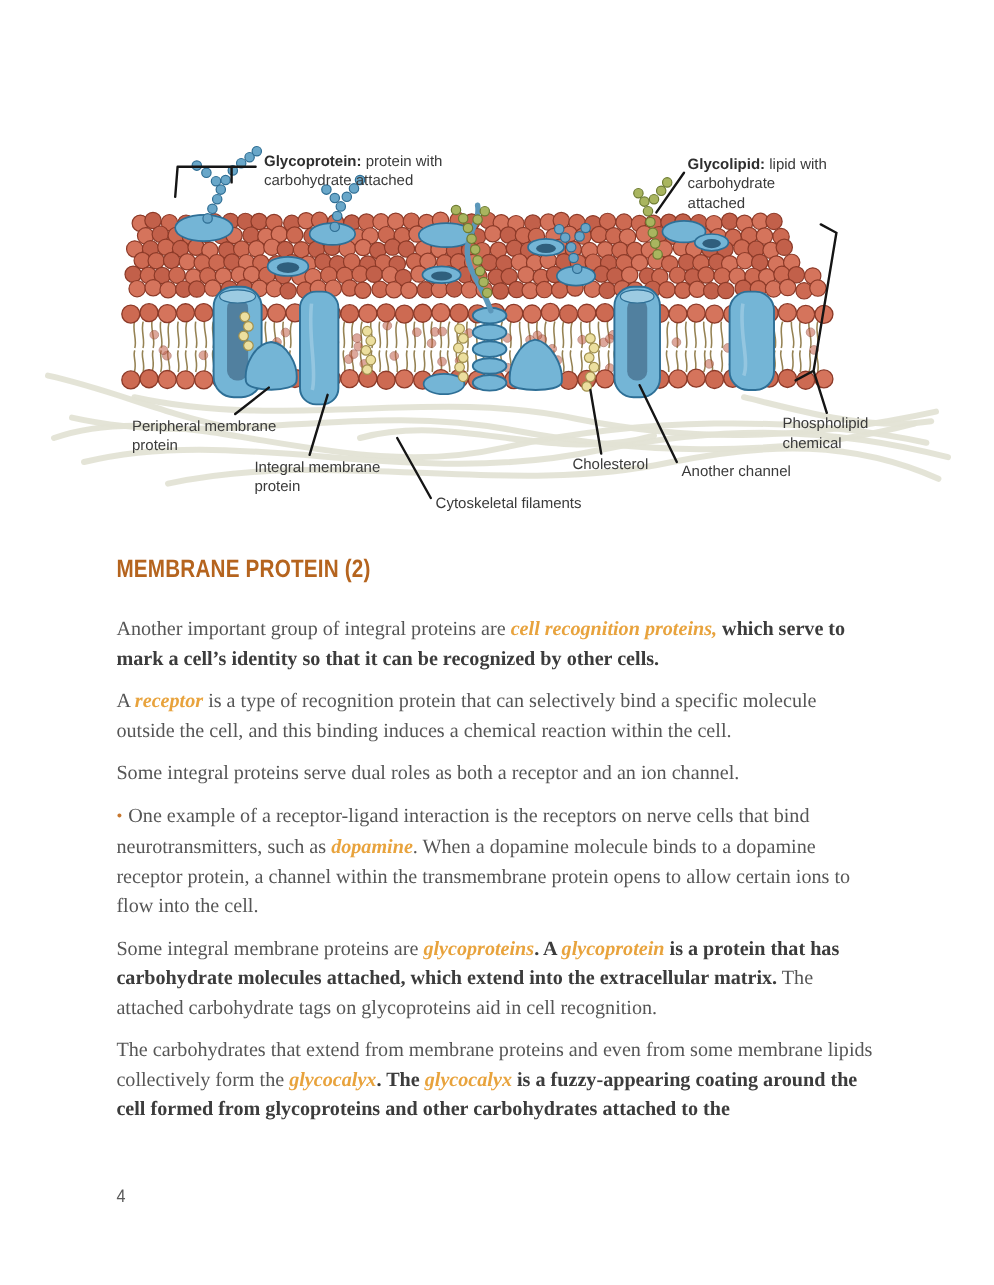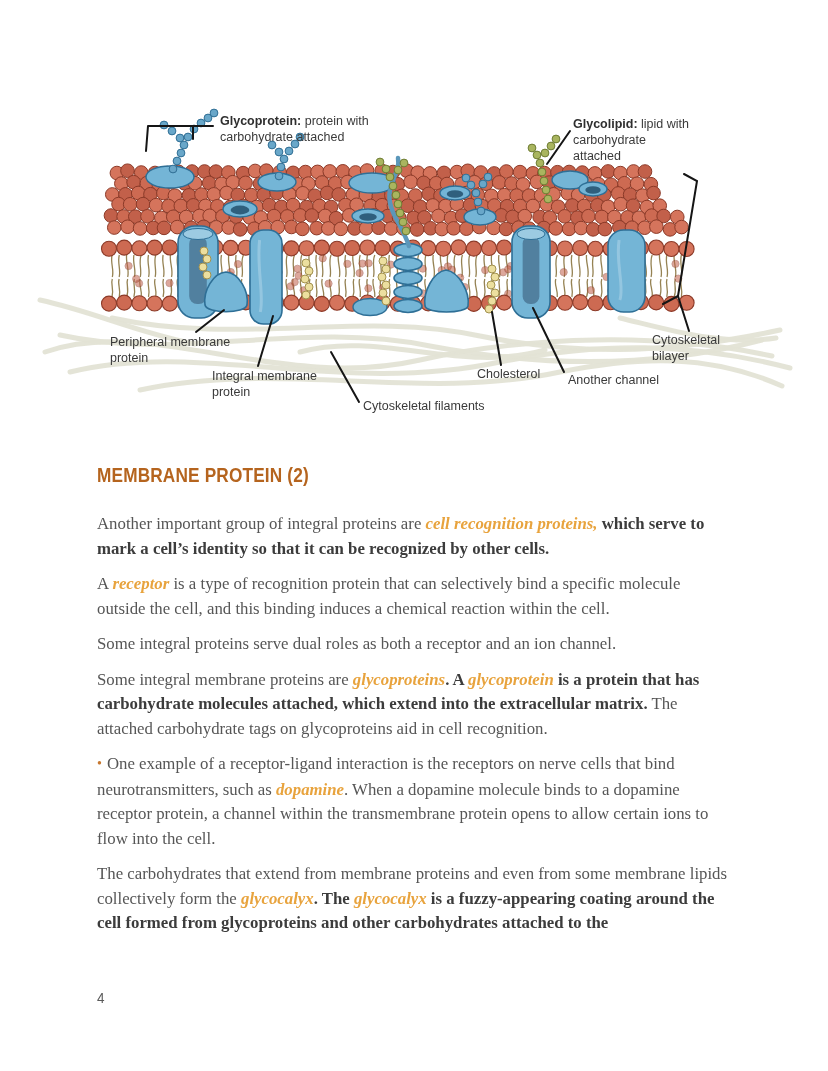--- a/index.html
+++ b/index.html
@@ -1,21 +1,21 @@
 <!DOCTYPE html>
 <html style="--heading-color: #b5641e; --link-color: #e8a33d;"><head>
 <meta charset="utf-8">
 <style>
   html,body{margin:0;padding:0;}
   body{
     width:828px;height:1071px;background:#ffffff;position:relative;
     font-family:"Liberation Serif",serif;overflow:hidden;
   }
   
-  .figure{position:absolute;left:0;top:0;width:696px;height:432px;}
+  .figure{position:absolute;left:0;top:13px;width:696px;height:432px;}
   .figure svg{position:absolute;left:0;top:0;}
   .fig-label{
     position:absolute;font-family:"Liberation Sans",sans-serif;
     font-size:12.5px;line-height:1.26;color:#3a3a3a;
   }
   .fig-label b{font-weight:700;color:#2e2e2e;}
   
   .article{position:absolute;left:97px;top:464px;width:636px;}
   h1.section-heading{
     margin:0 0 27px 0;font-family:"Liberation Sans",sans-serif;
@@ -747,30 +747,30 @@
   <div class="fig-label" style="left:110px;top:335px;width:150px;">Peripheral membrane protein</div>
 
   <div class="fig-label" style="left:212px;top:369px;width:130px;">Integral membrane protein</div>
 
   <div class="fig-label" style="left:363px;top:399px;width:170px;">Cytoskeletal filaments</div>
 
   <div class="fig-label" style="left:477px;top:367px;width:100px;">Cholesterol</div>
 
   <div class="fig-label" style="left:568px;top:373px;width:120px;">Another channel</div>
 
-  <div class="fig-label" style="left:652px;top:333px;width:95px;">Cytoskeletal bilayer</div>
+  <div class="fig-label" style="left:652px;top:333px;width:95px;">Phospholipid chemical</div>
 </div>
 
 <div class="article">
   <h1 class="section-heading">
     <span class="cond">MEMBRANE PROTEIN (2)</span>
   </h1>
   <div id="article-body">
       <p><span>Another important group of integral proteins are </span><span class="seg-l">cell recognition proteins, </span><span class="seg-b"> which serve to mark a cell’s identity so that it can be recognized by other cells.</span></p>
       <p><span>A </span><span class="seg-l">receptor</span><span> is a type of recognition protein that can selectively bind a specific molecule outside the cell, and this binding induces a chemical reaction within the cell.</span></p>
       <p><span>Some integral proteins serve dual roles as both a receptor and an ion channel.</span></p>
+      <p><span class="bullet">•</span><span>One example of a receptor-ligand interaction is the receptors on nerve cells that bind neurotransmitters, such as </span><span class="seg-l">dopamine</span><span>. When a dopamine molecule binds to a dopamine receptor protein, a channel within the transmembrane protein opens to allow certain ions to flow into the cell.</span></p>
       <p><span>Some integral membrane proteins are </span><span class="seg-l">glycoproteins</span><span class="seg-b">. A </span><span class="seg-l">glycoprotein</span><span class="seg-b"> is a protein that has carbohydrate molecules attached, which extend into the extracellular matrix.</span><span> The attached carbohydrate tags on glycoproteins aid in cell recognition.</span></p>
-      <p><span class="bullet">•</span><span>One example of a receptor-ligand interaction is the receptors on nerve cells that bind neurotransmitters, such as </span><span class="seg-l">dopamine</span><span>. When a dopamine molecule binds to a dopamine receptor protein, a channel within the transmembrane protein opens to allow certain ions to flow into the cell.</span></p>
       <p><span>The carbohydrates that extend from membrane proteins and even from some membrane lipids collectively form the </span><span class="seg-l">glycocalyx</span><span class="seg-b">. The </span><span class="seg-l">glycocalyx</span><span class="seg-b"> is a fuzzy-appearing coating around the cell formed from glycoproteins and other carbohydrates attached to the</span></p>
     </div>
 </div>
 
 <div class="page-number">4</div>
 
 </body></html>

